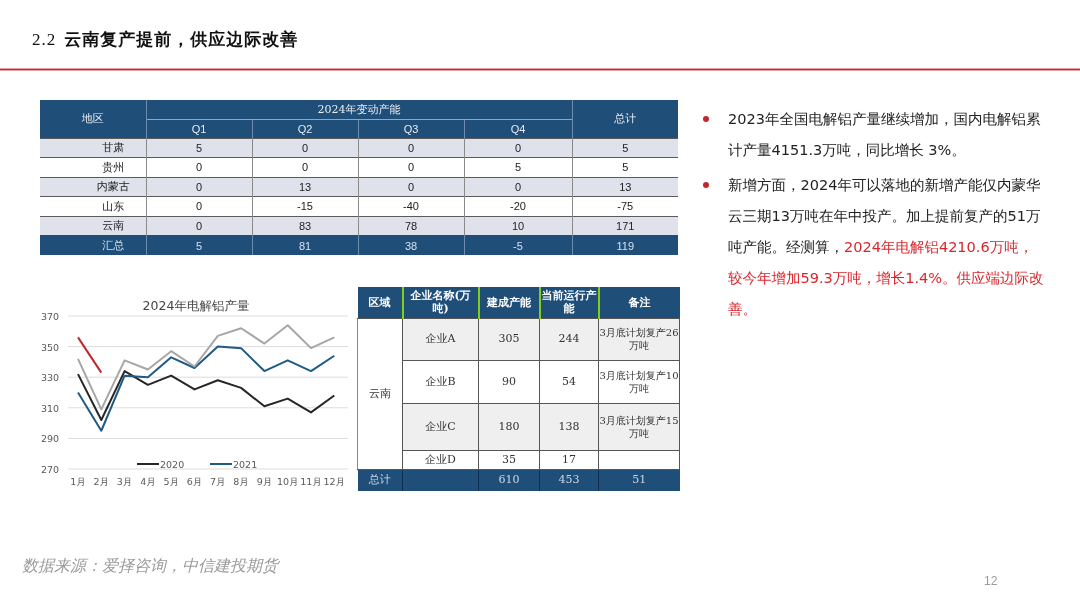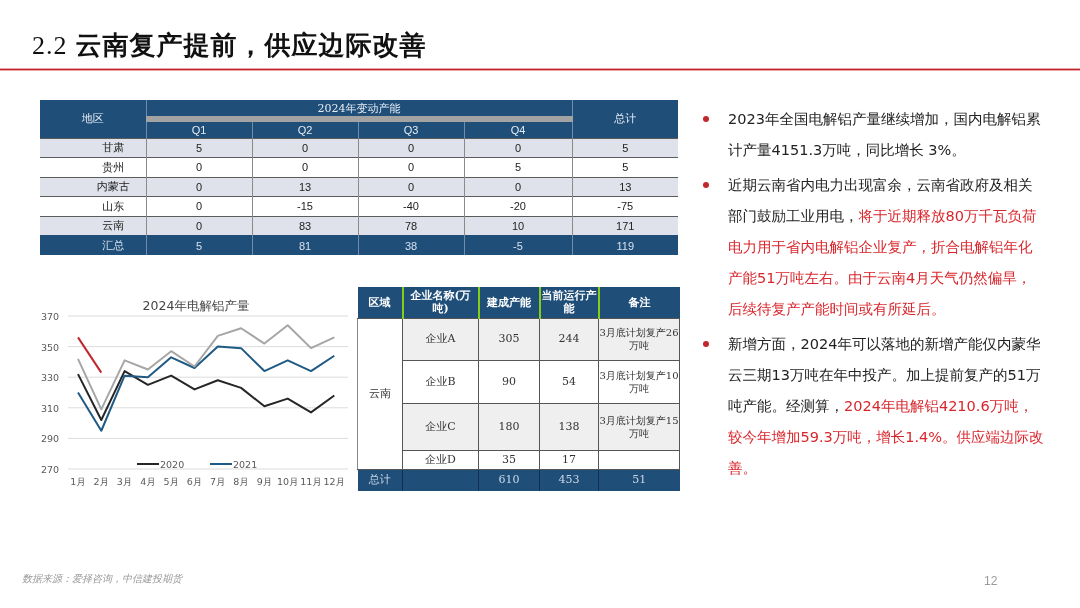--- a/index.html
+++ b/index.html
@@ -1,29 +1,29 @@
 <!DOCTYPE html>
 <html><head>
 <meta charset="utf-8">
 <style>
   * { box-sizing: border-box; margin: 0; padding: 0; }
   html, body { width: 1080px; height: 608px; background: #ffffff; overflow: hidden; }
   body { position: relative; font-family: "DejaVu Serif", "Liberation Serif", serif; color: #111; }
 
-  .title { position: absolute; left: 32px; top: 28px; font-size: 26px; font-weight: bold; color: #111; letter-spacing: 1px; font-family: "DejaVu Serif", serif; }
+  .title { position: absolute; left: 32px; top: 28px; font-size: 17px; font-weight: bold; color: #111; letter-spacing: 1px; font-family: "DejaVu Serif", serif; }
   .title .num { font-family: "Liberation Serif", serif; font-weight: normal; margin-right: 8px; }
   .rule { position: absolute; left: 0; top: 68px; width: 1080px; height: 3px; background: #c0272d; border-top: 1px solid #e9a3a6; border-bottom: 1px solid #e9a3a6; }
 
   
   .t1 { position: absolute; left: 40px; top: 100px; width: 638px; border-collapse: collapse; font-family: "Liberation Sans", sans-serif; font-size: 11px; table-layout: fixed; }
   .t1 td, .t1 th { text-align: center; vertical-align: middle; padding: 0; }
   .t1 th { background: #1f4e79; color: #e6ecf4; font-weight: normal; border-left: 1px solid #6d8cae; }
   .t1 th.first { border-left: none; font-family: Liberation Serif, serif; text-align: center; }
   .t1 .h1 th { height: 19px; }
-  .t1 .h2 th { height: 19px; border-top: 6px solid #a3a3a3; }
+  .t1 .h2 th { height: 19px; border-top: 1px solid #a3a3a3; }
   .t1 td { height: 19.5px; border-top: 1px solid #5b5b5b; border-left: 1px solid #8a8a8a; color: #222; }
   .t1 td.rname { border-left: none; font-family: "DejaVu Serif", serif; font-size: 11px; padding-left: 41px; }
   .t1 tr.odd td { background: #dfe2ea; }
   .t1 tr.even td { background: #ffffff; }
   .t1 tr.total td { background: #1f4e79; color: #d6e1ee; border-left: 1px solid #6d8cae; border-top: 1px solid #1f4e79; text-align: center; }
   .t1 tr.total td.rname { border-left: none; }
 
   
   .chart { position: absolute; left: 38px; top: 290px; width: 320px; height: 205px; }
   .chart svg { width: 320px; height: 205px; display: block; }
@@ -40,21 +40,21 @@
   .t2 tr.total td { background: #1f4e79; color: #c9d6e5; border: none; border-left: 1px solid #0f2f52; height: 22px; }
   .t2 tr.total td:first-child { border-left: none; }
   .t2 td.note { font-size: 10px; line-height: 13px; }
 
   
   .bullets { position: absolute; left: 700px; top: 104px; width: 345px; font-family: "DejaVu Sans", sans-serif; font-size: 14.5px; line-height: 31px; color: #222; }
   .bullet { position: relative; padding-left: 28px; margin-bottom: 0; }
   .bullet .dot { position: absolute; left: 3px; top: 12px; width: 6px; height: 6px; border-radius: 50%; background: #c0272d; }
   .red { color: #d9262c; }
 
-  .source { position: absolute; left: 22px; top: 572px; font-size: 10px; color: #9a9a9a; font-style: italic; font-family: "DejaVu Sans", sans-serif; }
+  .source { position: absolute; left: 22px; top: 556px; font-size: 16px; color: #9a9a9a; font-style: italic; font-family: "DejaVu Sans", sans-serif; }
   .page { position: absolute; left: 984px; top: 574px; font-size: 12px; color: #9a9a9a; font-family: "Liberation Sans", sans-serif; }
 </style>
 </head>
 <body>
 
 <div class="title">
   <span class="num">2.2</span><span>云南复产提前，供应边际改善</span>
 </div>
 <div class="rule"></div>
 
@@ -227,24 +227,20 @@
     <td>51</td>
   </tr>
 </tbody>
   </table>
 
 <div class="bullets">
   <div class="bullet" style="margin-bottom:4px;">
     <span class="dot"></span>
     <span>2023年全国电解铝产量继续增加，国内电解铝累计产量4151.3万吨，同比增长 3%。</span>
   </div>
-  <div class="bullet" style="margin-bottom:4px;">
-    <span class="dot"></span>
-    <span>近期云南省内电力出现富余，云南省政府及相关部门鼓励工业用电，</span><span class="red">将于近期释放80万千瓦负荷电力用于省内电解铝企业复产，折合电解铝年化产能51万吨左右。由于云南4月天气仍然偏旱，后续待复产产能时间或有所延后。</span>
-  </div>
   <div class="bullet">
     <span class="dot"></span>
     <span>新增方面，2024年可以落地的新增产能仅内蒙华云三期13万吨在年中投产。加上提前复产的51万吨产能。经测算，</span><span class="red">2024年电解铝4210.6万吨，较今年增加59.3万吨，增长1.4%。供应端边际改善。</span>
   </div>
 </div>
 
 <div class="source">数据来源：爱择咨询，中信建投期货</div>
 <div class="page">12</div>
 
 </body></html>

